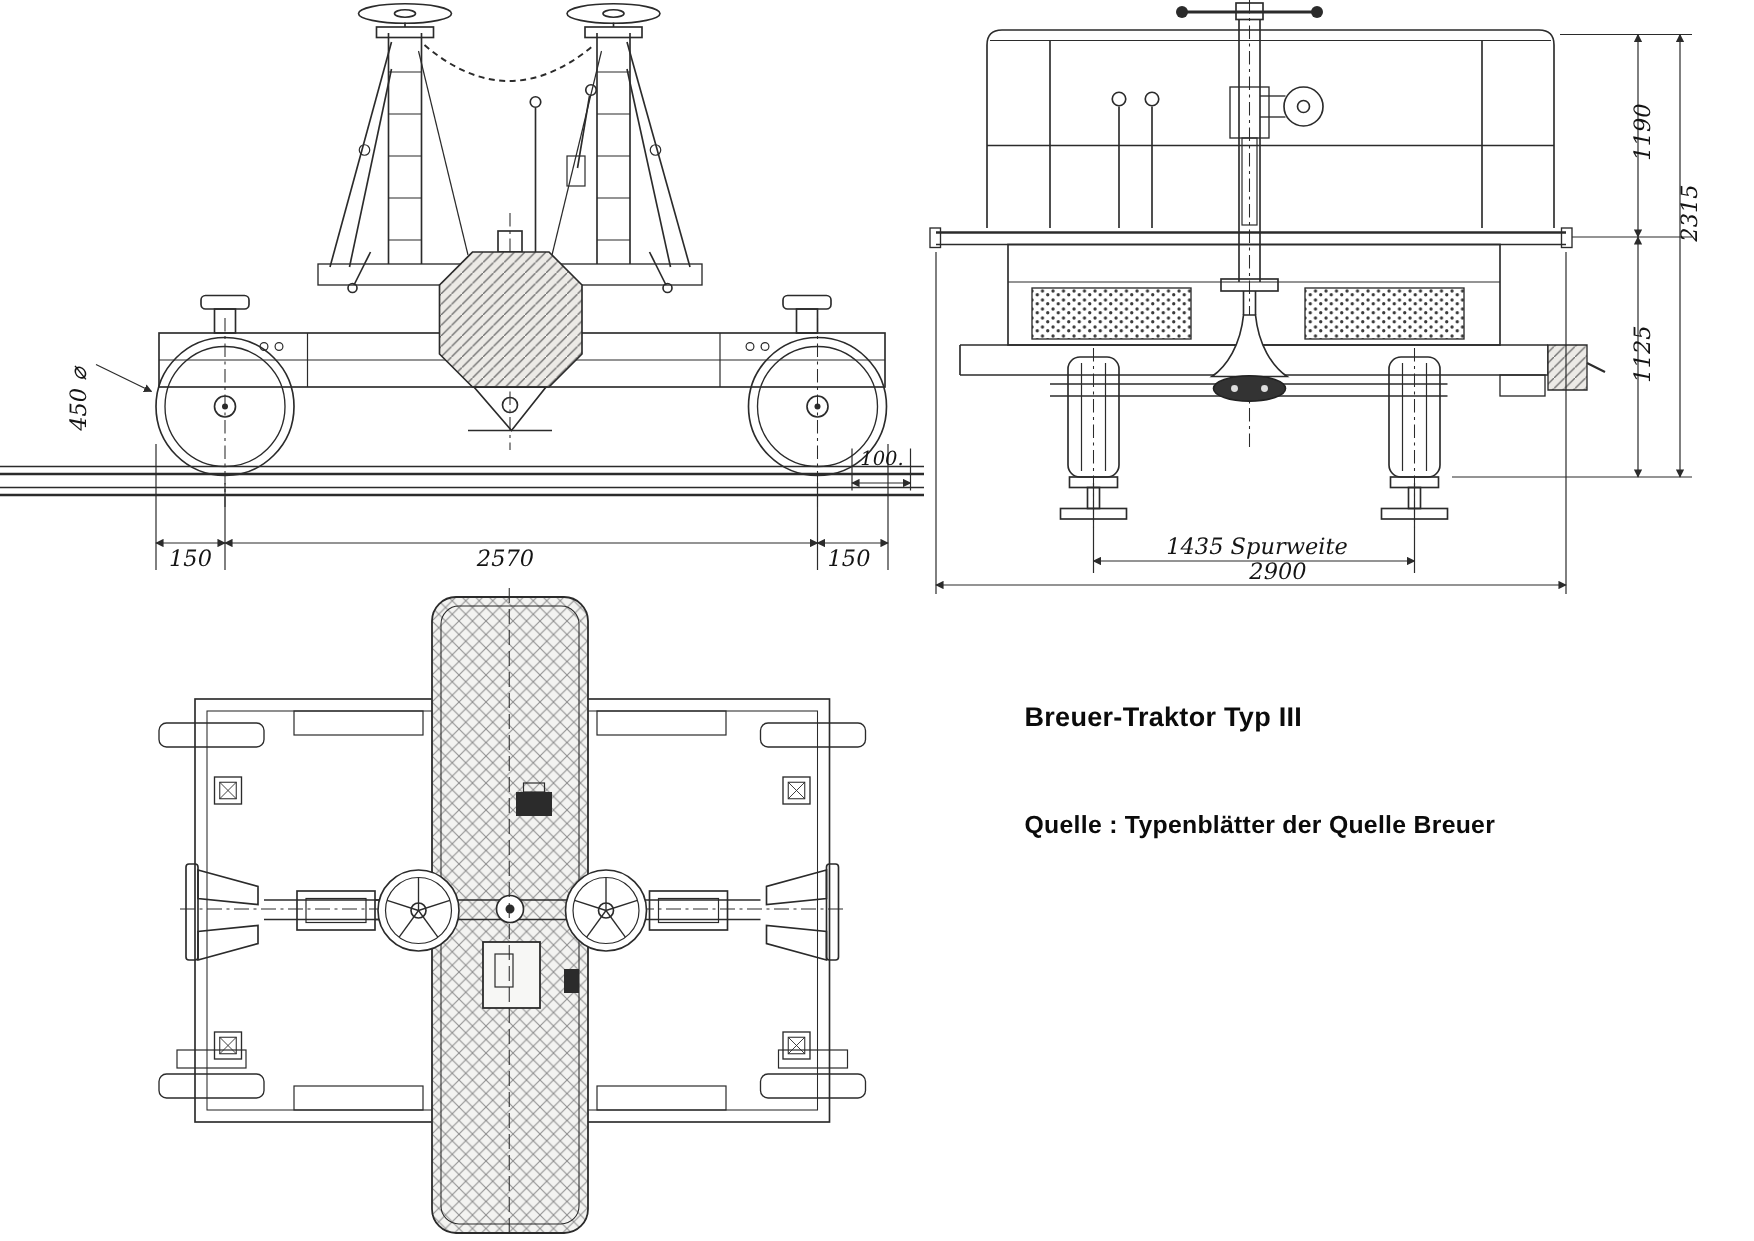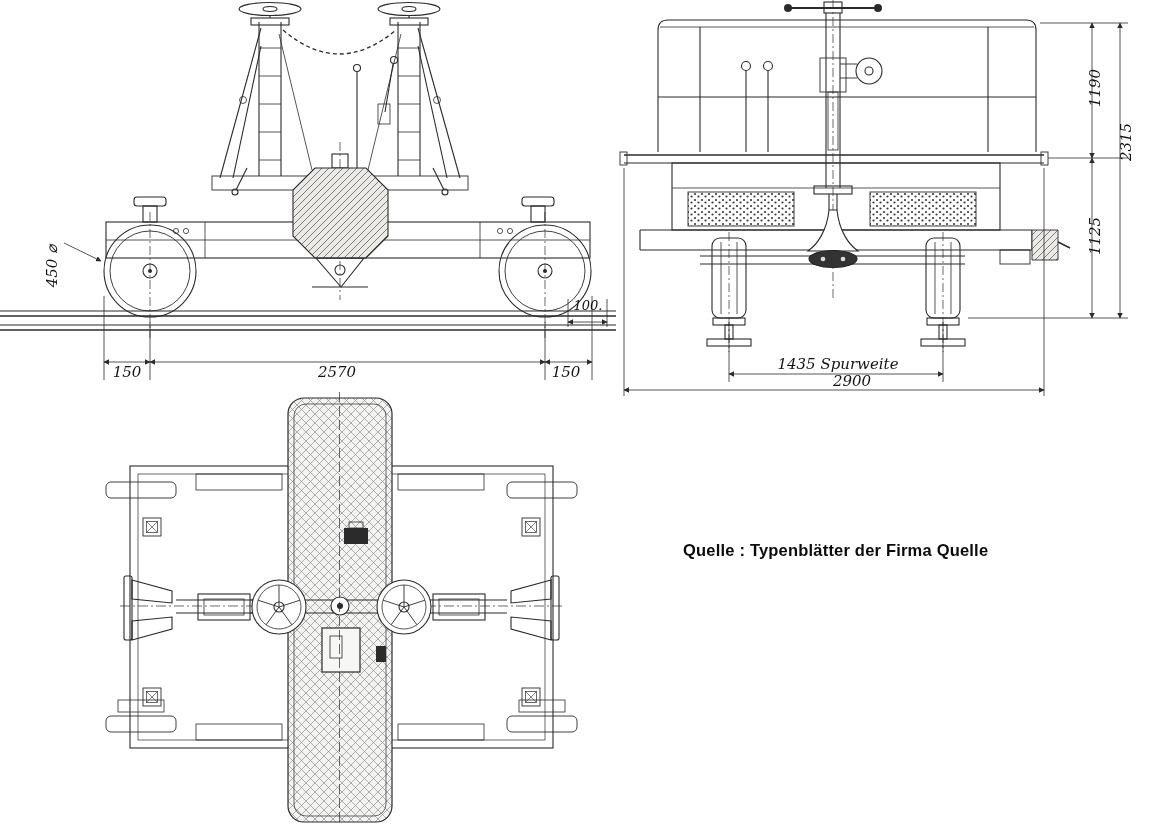--- a/index.html
+++ b/index.html
@@ -358,15 +358,16 @@
           <line x1="404" y1="607" x2="416.9" y2="624.8" stroke-width="0.9"></line>
     <line x1="404" y1="607" x2="424.9" y2="600.2" stroke-width="0.9"></line>
           <circle cx="404" cy="607" r="5"></circle>
   </g>
   <circle cx="340" cy="606" r="9" fill="#ffffff"></circle>
   <circle cx="340" cy="606" r="3" fill="#2b2b2b" stroke="none"></circle>
   <line x1="339.5" y1="392" x2="339.5" y2="824" stroke-dasharray="10 4" stroke-width="0.7"></line>
 </g>
 </svg>
 
-<div class="caption source">Quelle : Typenblätter der Firma Quelle</div>
+<div class="caption title">Breuer-Traktor Typ III</div>
+<div class="caption source">Quelle : Typenblätter der Quelle Breuer</div>
 
 </div>
 
 </body></html>

